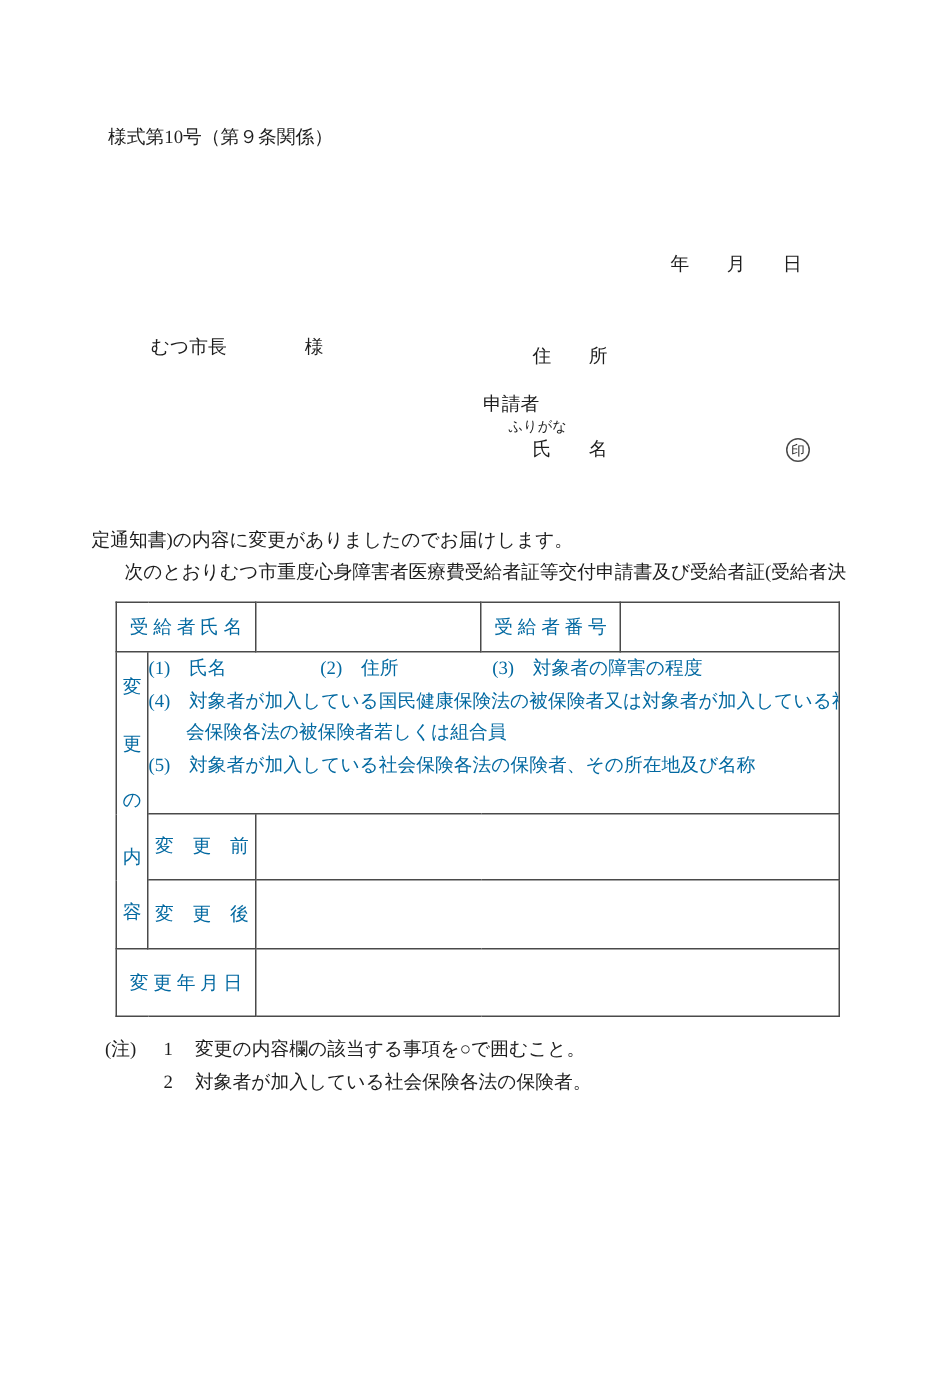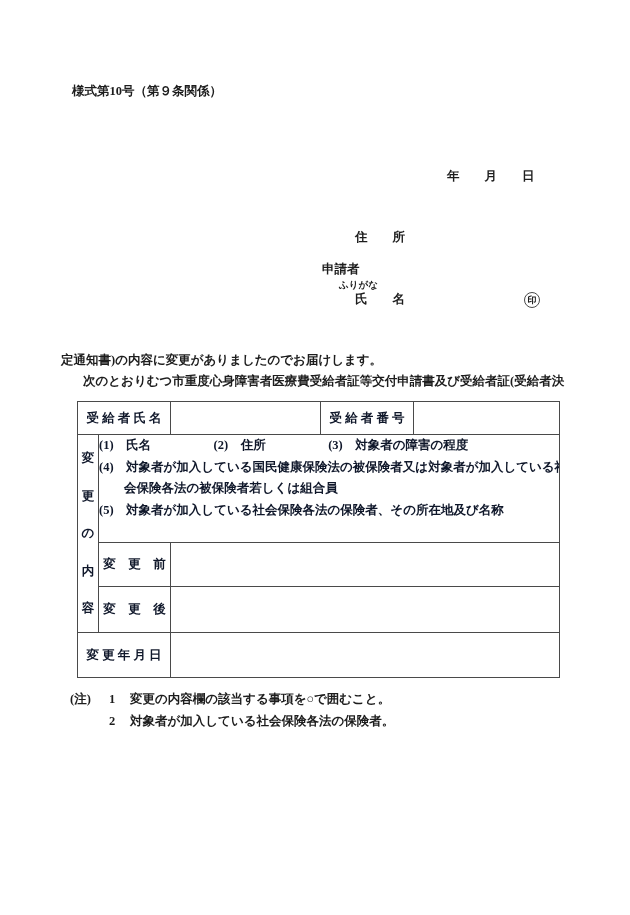--- a/index.html
+++ b/index.html
@@ -10,21 +10,20 @@
   .page {
     position: relative;
     width: 594px;
     height: 915px;
     background: #ffffff;
     font-family: "Liberation Serif", "DejaVu Serif", serif;
     color: #1d1d1d;
     font-size: 12.5px;
     line-height: 1;
     overflow: hidden;
-    font-weight: bold;
   }
   .abs { position: absolute; }
 
   .form-number { left: 72px; top: 85px; }
 
   .doc-title { left: 217px; top: 118px; line-height: 19px; white-space: pre; }
 
   .date-line { left: 447px; top: 170px; white-space: pre; }
 
   .addressee { left: 88px; top: 212px; white-space: pre; }
@@ -53,21 +52,21 @@
     left: 77px; top: 401px;
     border-collapse: collapse;
     table-layout: fixed;
     width: 482px;
   }
   table.main td {
     border: 1px solid #4a4a4a;
     padding: 0;
     overflow: hidden;
     font-size: 12.5px;
-    color: #0f172a;
+    color: #0369a1;
   }
   td.cell-label { text-align: center; vertical-align: middle; white-space: pre; }
   td.cell-blank { background: #ffffff; }
   td.items-cell { vertical-align: top; padding: 13px 0 0 9px; }
   .items-cell .item-line { white-space: pre; line-height: 21.5px; }
   td.vlabel-cell { vertical-align: middle; }
   .vlabel-inner {
     display: flex;
     flex-direction: column;
     align-items: center;
@@ -85,20 +84,23 @@
 
 <div class="page">
 
   <div class="abs form-number">様式第10号（第９条関係）</div>
 
   <div class="abs doc-title">
   </div>
 
   <div class="abs date-line">年　　月　　日</div>
 
+  <div class="abs addressee">
+    <span>むつ市長</span><span class="honorific">様</span>
+  </div>
 
   <div class="abs applicant-label">申請者</div>
   <div class="abs address-label">住　　所</div>
   <div class="abs furigana-label">ふりがな</div>
   <div class="abs name-label">氏　　名</div>
   <div class="abs seal">印</div>
 
   <div class="abs body-par">
     <div class="line">定通知書)の内容に変更がありましたのでお届けします。</div>
     <div class="line first">次のとおりむつ市重度心身障害者医療費受給者証等交付申請書及び受給者証(受給者決</div>

